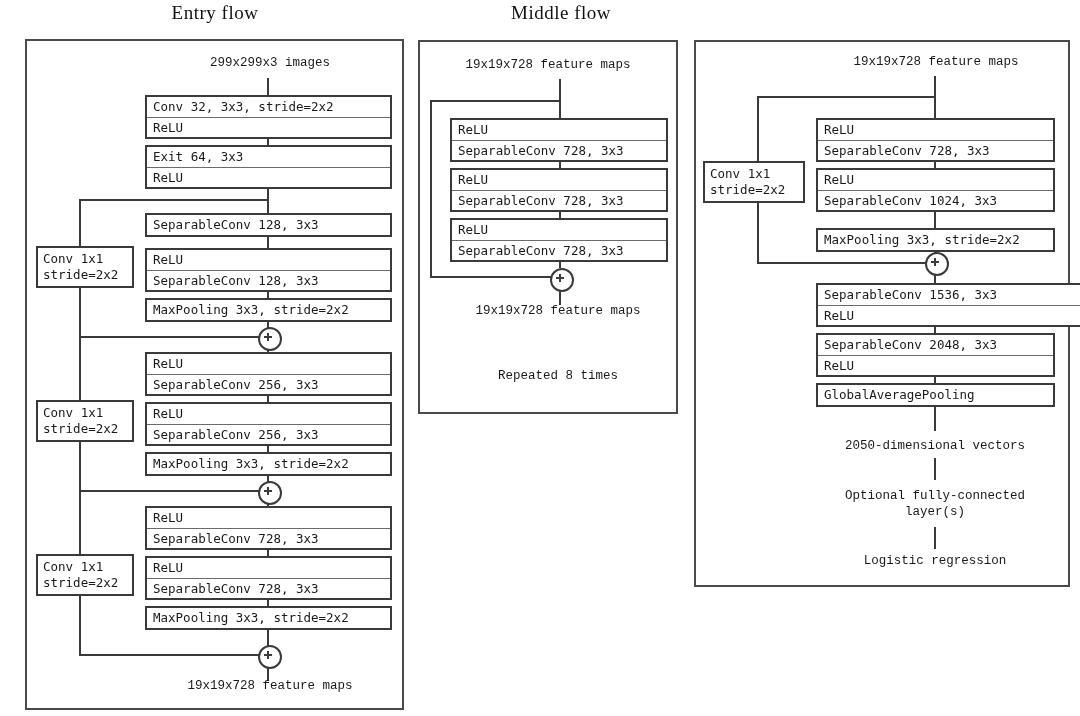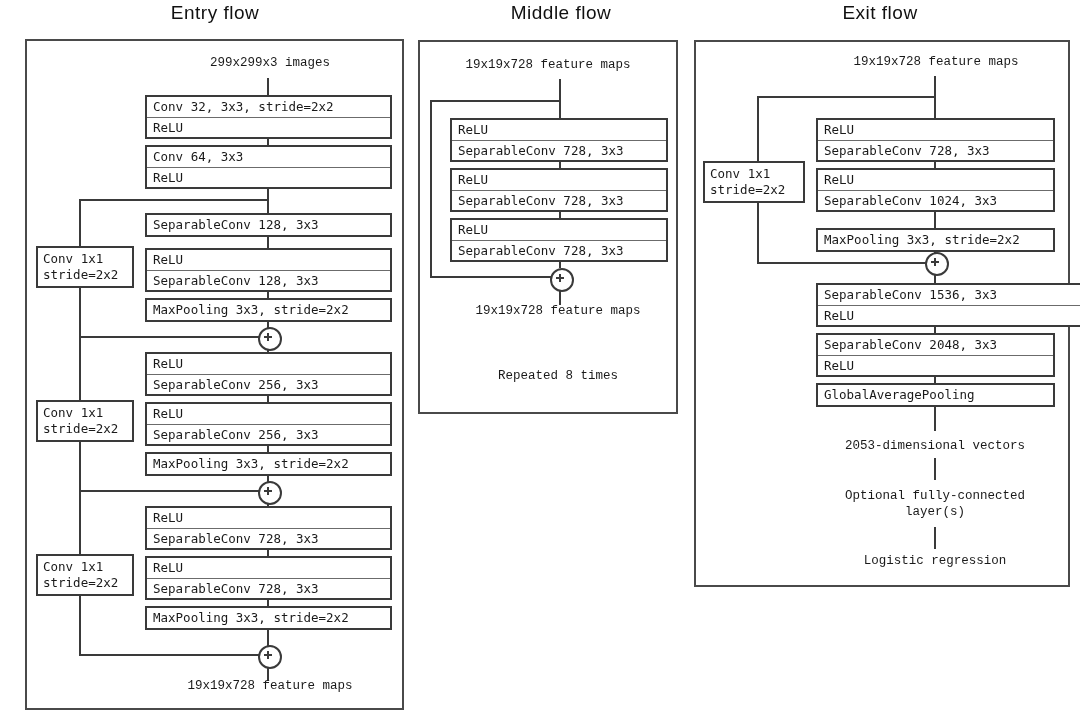--- a/index.html
+++ b/index.html
@@ -15,21 +15,21 @@
     font-family: "DejaVu Sans Mono", "Liberation Mono", monospace;
     overflow: hidden;
   }
   .flow-title {
     position: absolute;
     font-size: 19px;
     letter-spacing: 0.5px;
     color: #111111;
     white-space: nowrap;
     text-align: center;
-    font-family: Liberation Sans, sans-serif;
+    font-family: Liberation Serif, serif;
   }
   .panel {
     position: absolute;
     border: 2px solid #4a4a4a;
     box-sizing: border-box;
     background: transparent;
   }
   .op-box {
     position: absolute;
     box-sizing: border-box;
@@ -107,21 +107,20 @@
     left: 7px; top: 4px; width: 2px; height: 8px;
   }
 </style>
 </head>
 <body>
 
 <div id="canvas">
 
   <div class="flow-title" style="left:125px;top:2px;width:180px;">Entry flow</div>
   <div class="flow-title" style="left:471px;top:2px;width:180px;">Middle flow</div>
-  <div class="flow-title" style="left:790px;top:2px;width:180px;">Exit flow</div>
 
   <div class="panel" style="left:25px;top:39px;width:379px;height:671px;"></div>
 
   <div class="note" style="left:170px;top:55px;width:200px;">299x299x3 images</div>
 
   <div class="vline" style="left:267px;top:78px;height:17px;"></div>
   <div class="vline" style="left:267px;top:135px;height:10px;"></div>
   <div class="vline" style="left:267px;top:185px;height:28px;"></div>
   <div class="vline" style="left:267px;top:233px;height:15px;"></div>
   <div class="vline" style="left:267px;top:288px;height:10px;"></div>
@@ -142,21 +141,21 @@
   <div class="vline" style="left:79px;top:336px;height:155px;"></div>
   <div class="hline" style="left:79px;top:490px;width:182px;"></div>
   <div class="vline" style="left:79px;top:490px;height:165px;"></div>
   <div class="hline" style="left:79px;top:654px;width:182px;"></div>
 
   <div class="op-box" style="left:145px;top:95px;width:247px;">
     <div class="op-row">Conv 32, 3x3, stride=2x2</div>
     <div class="op-row">ReLU</div>
   </div>
   <div class="op-box" style="left:145px;top:145px;width:247px;">
-    <div class="op-row">Conv 64, 3x3</div>
+    <div class="op-row">Exit 64, 3x3</div>
     <div class="op-row">ReLU</div>
   </div>
   <div class="op-box" style="left:145px;top:213px;width:247px;">
     <div class="op-row">SeparableConv 128, 3x3</div>
   </div>
   <div class="op-box" style="left:145px;top:248px;width:247px;">
     <div class="op-row">ReLU</div>
     <div class="op-row">SeparableConv 128, 3x3</div>
   </div>
   <div class="op-box" style="left:145px;top:298px;width:247px;">
@@ -278,18 +277,18 @@
   <div class="op-box" style="left:816px;top:333px;width:239px;">
     <div class="op-row">SeparableConv 2048, 3x3</div>
     <div class="op-row">ReLU</div>
   </div>
   <div class="op-box" style="left:816px;top:383px;width:239px;">
     <div class="op-row">GlobalAveragePooling</div>
   </div>
 
   <div class="plus" style="left:925px;top:252px;"></div>
 
-  <div class="note" style="left:825px;top:438px;width:220px;">2053-dimensional vectors</div>
+  <div class="note" style="left:825px;top:438px;width:220px;">2050-dimensional vectors</div>
   <div class="note wrap" style="left:825px;top:488px;width:220px;">Optional fully-connected
 layer(s)</div>
   <div class="note" style="left:825px;top:553px;width:220px;">Logistic regression</div>
 
 </div>
 
 </body></html>

